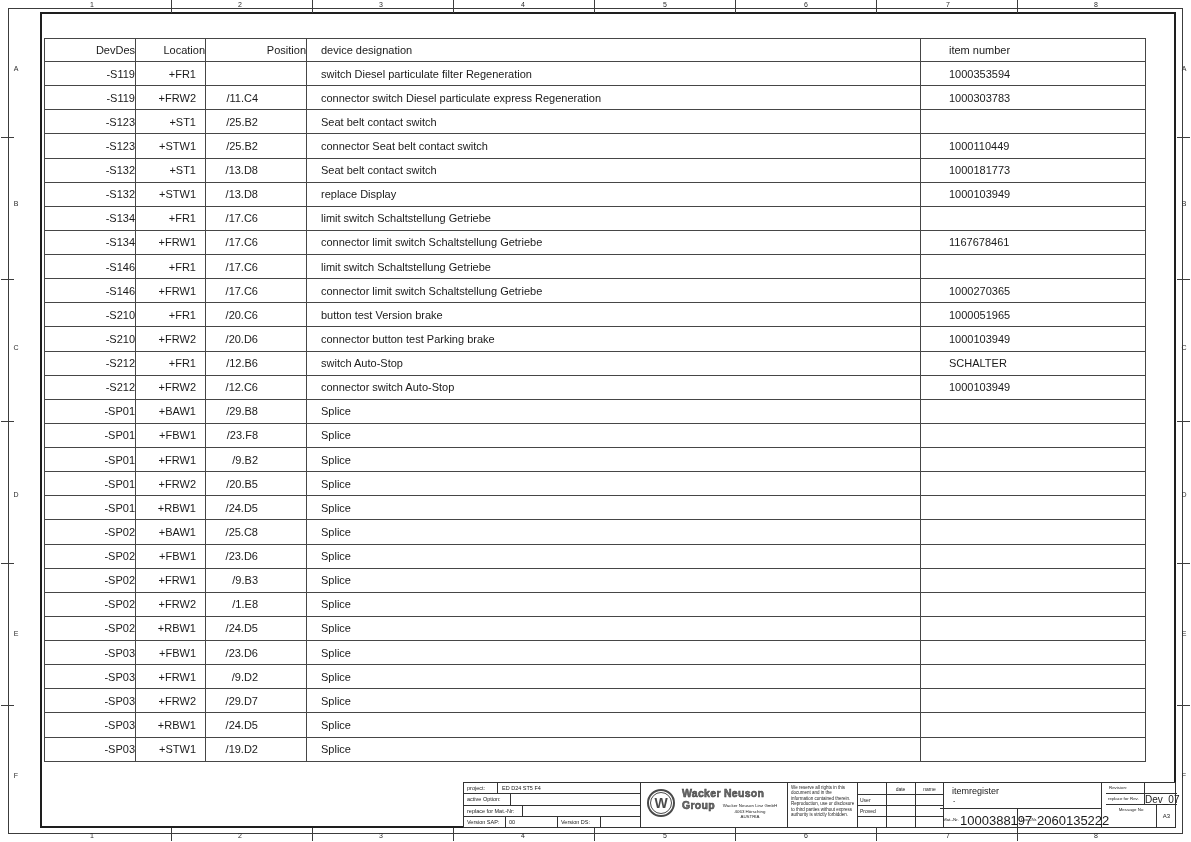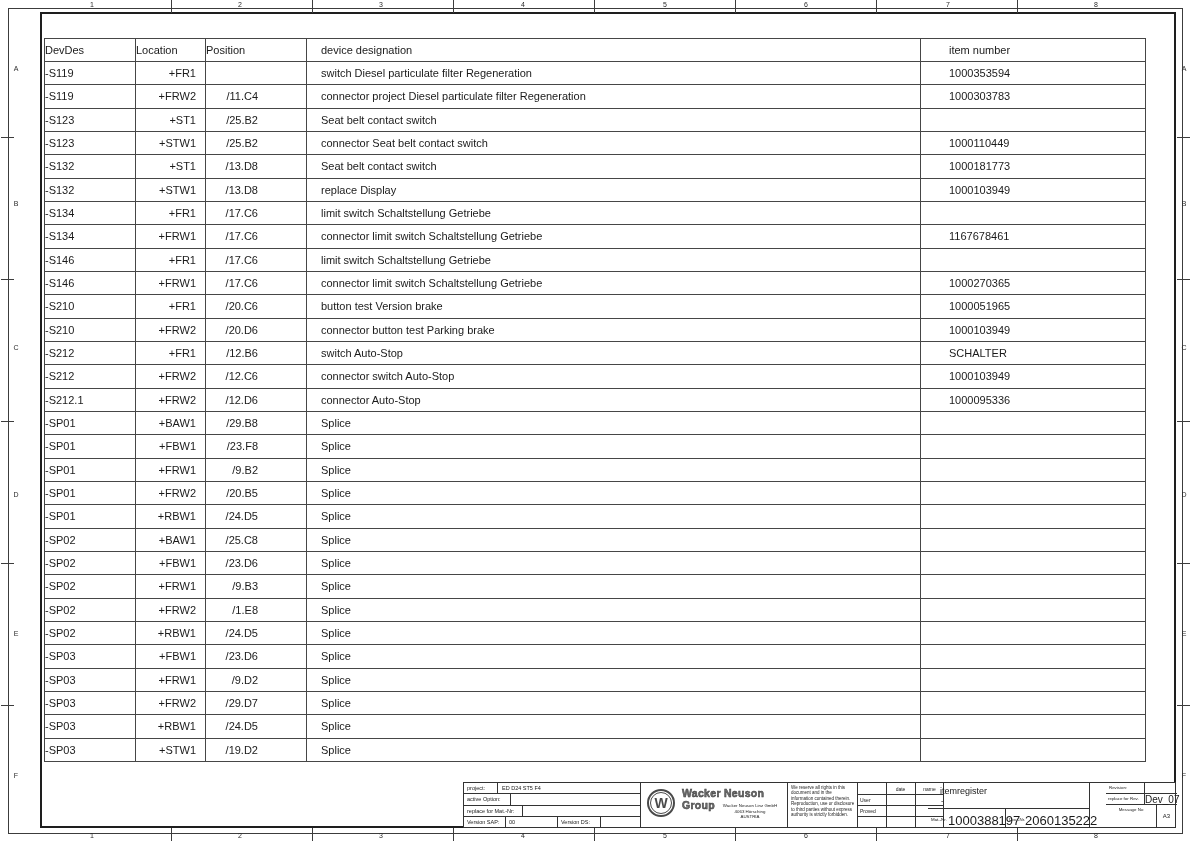--- a/index.html
+++ b/index.html
@@ -17,21 +17,21 @@
   
   table.items{
     position:absolute;left:44px;top:38px;width:1101px;height:724px;
     border-collapse:collapse;table-layout:fixed;
   }
   table.items th, table.items td{
     border:1px solid #464646;font-size:11px;font-weight:normal;
     white-space:nowrap;overflow:hidden;padding:0;vertical-align:middle;color:#1a1a1a;
   }
   table.items th{height:22px;}
-  .c0{text-align:left;margin-top:31px;}
+  .c0{text-align:right;margin-top:31px;}
   .c1{text-align:right;padding-right:9px !important;}
   .c2{text-align:right;padding-right:48px !important;}
   .c3{text-align:left;padding-left:14px !important;}
   .c4{text-align:left;padding-left:28px !important;}
   
   .titleblock{left:463px;top:782px;width:713px;height:46px;border:1px solid #333;box-sizing:border-box;background:#fff;}
   .tb-sec{position:absolute;top:0;height:44px;border-right:1px solid #333;box-sizing:border-box;}
   .tb-proj{left:0;width:177px;display:flex;flex-direction:column;}
   .tb-row{flex:1;border-bottom:1px solid #333;display:flex;align-items:stretch;font-size:5.5px;}
   .tb-row:last-child{border-bottom:none;}
@@ -42,21 +42,21 @@
   .logo-circle:after{content:"";position:absolute;left:1px;top:1px;right:1px;bottom:1px;border:1px solid #4a4a4a;border-radius:50%;}
   .logo-w{font-size:14px;font-weight:bold;color:#4a4a4a;line-height:1;}
   .brand1{position:absolute;left:41px;top:4px;font-size:10.5px;font-weight:bold;color:#6e6e6e;-webkit-text-stroke:0.5px #3a3a3a;letter-spacing:0.3px;white-space:nowrap;}
   .brand2{position:absolute;left:41px;top:16px;font-size:10.5px;font-weight:bold;color:#6e6e6e;-webkit-text-stroke:0.5px #3a3a3a;letter-spacing:0.3px;}
   .logo-addr{position:absolute;left:76px;top:20px;width:66px;font-size:4.4px;line-height:1.3;text-align:center;color:#222;}
   .tb-copy{left:324px;width:70px;font-size:4.5px;line-height:1.22;padding:2px 2px 0 3px;color:#222;}
   .tb-sign{left:394px;width:86px;}
   .vline{position:absolute;width:1px;background:#333;}
   .hline{position:absolute;height:1px;background:#333;}
   .sgn-txt{position:absolute;font-size:5px;display:flex;align-items:center;justify-content:center;}
-  .tb-doc{left:464px;width:162px;}
+  .tb-doc{left:476px;width:162px;}
   .doc-title{position:absolute;left:12px;top:3px;font-size:9px;}
   .doc-sub{position:absolute;left:13px;top:14px;font-size:7px;}
   .tiny-lbl{position:absolute;font-size:4.4px;color:#222;}
   .doc-num{position:absolute;top:30px;font-size:13px;}
   .tb-rev{left:642px;width:71px;border-right:none;}
   .rev-lbl{position:absolute;font-size:4.4px;color:#222;white-space:nowrap;}
   .devname{position:absolute;left:39px;top:11px;font-size:10px;white-space:nowrap;color:#1a1a1a;}
   .paper{position:absolute;left:50px;top:21px;width:21px;height:23px;display:flex;align-items:center;justify-content:center;font-size:6px;}
 </style>
 </head>
@@ -141,21 +141,21 @@
         <td class="c0">-S119</td>
         <td class="c1">+FR1</td>
         <td class="c2"></td>
         <td class="c3">switch Diesel particulate filter Regeneration</td>
         <td class="c4">1000353594</td>
       </tr>
       <tr>
         <td class="c0">-S119</td>
         <td class="c1">+FRW2</td>
         <td class="c2">/11.C4</td>
-        <td class="c3">connector project Diesel particulate filter Regeneration</td>
+        <td class="c3">connector switch Diesel particulate express Regeneration</td>
         <td class="c4">1000303783</td>
       </tr>
       <tr>
         <td class="c0">-S123</td>
         <td class="c1">+ST1</td>
         <td class="c2">/25.B2</td>
         <td class="c3">Seat belt contact switch</td>
         <td class="c4"></td>
       </tr>
       <tr>
@@ -227,27 +227,20 @@
         <td class="c2">/12.B6</td>
         <td class="c3">switch Auto-Stop</td>
         <td class="c4">SCHALTER</td>
       </tr>
       <tr>
         <td class="c0">-S212</td>
         <td class="c1">+FRW2</td>
         <td class="c2">/12.C6</td>
         <td class="c3">connector switch Auto-Stop</td>
         <td class="c4">1000103949</td>
-      </tr>
-      <tr>
-        <td class="c0">-S212.1</td>
-        <td class="c1">+FRW2</td>
-        <td class="c2">/12.D6</td>
-        <td class="c3">connector Auto-Stop</td>
-        <td class="c4">1000095336</td>
       </tr>
       <tr>
         <td class="c0">-SP01</td>
         <td class="c1">+BAW1</td>
         <td class="c2">/29.B8</td>
         <td class="c3">Splice</td>
         <td class="c4"></td>
       </tr>
       <tr>
         <td class="c0">-SP01</td>

